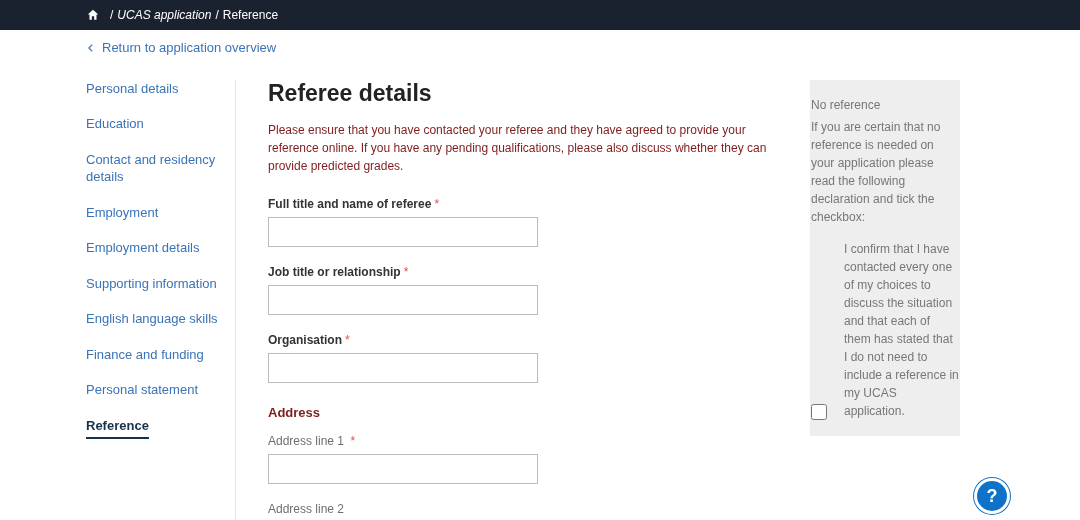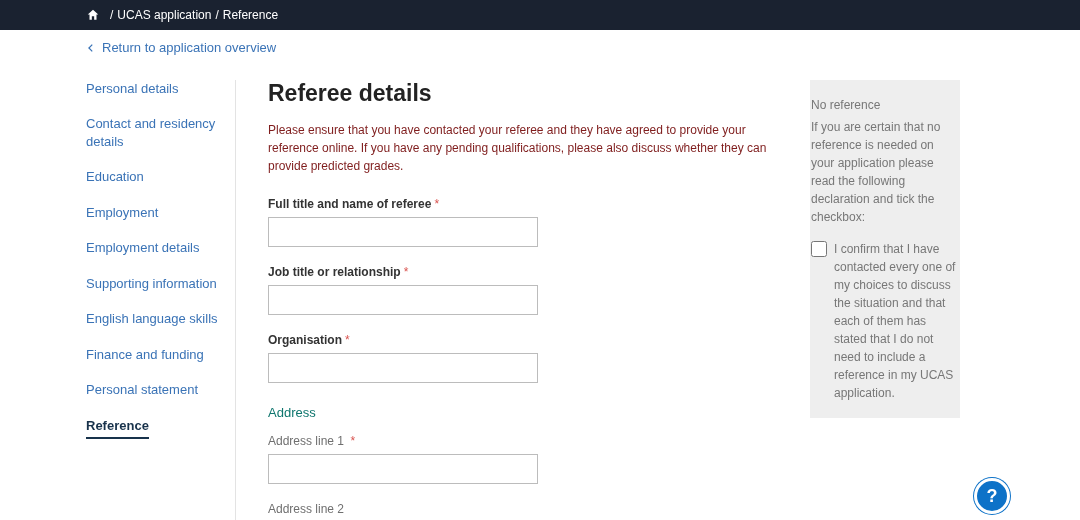--- a/index.html
+++ b/index.html
@@ -1,40 +1,40 @@
 <!DOCTYPE html>
 <html><head>
 <meta charset="utf-8">
 <style>
   * { box-sizing: border-box; margin: 0; padding: 0; }
   body { font-family: Arial, Helvetica, sans-serif; font-size: 13px; color: #333; background: #fff; width: 1080px; height: 520px; overflow: hidden; position: relative; }
   .top-bar { background: #1a2230; height: 30px; display: flex; align-items: center; padding: 0 86px; color: #fff; font-size: 12px; }
   .home-icon { width: 14px; height: 14px; margin-right: 6px; }
   .crumb-sep { margin: 0 4px; }
-  .crumb-link { color: #fff; text-decoration: none; }
+  .crumb-link { color: #fff; text-decoration: none; font-style: italic; }
   .return-row { padding: 10px 86px 0 86px; }
   .return-link { color: #3a73b6; font-size: 13px; text-decoration: none; display: inline-flex; align-items: center; }
   .return-link svg { width: 10px; height: 10px; margin-right: 6px; }
   .container { display: flex; padding: 24px 86px 0 86px; gap: 32px; }
   .sidebar { width: 150px; flex-shrink: 0; border-right: 1px solid #e3e3e3; padding-right: 10px; }
   .sidebar-item { display: block; color: #3a73b6; font-size: 13px; margin-bottom: 18px; line-height: 1.35; cursor: pointer; text-decoration: none; }
   .sidebar-item.active { color: #18324b; font-weight: 600; border-bottom: 2px solid #18324b; padding-bottom: 2px; display: inline-block; }
   .main { flex: 1; max-width: 510px; }
   .page-title { font-size: 23px; font-weight: 700; color: #222; margin-bottom: 14px; }
   .intro { font-size: 12px; color: #7f1d1d; line-height: 1.5; margin-bottom: 22px; }
   .field-wrap { margin-bottom: 18px; }
   .field-label { font-size: 12px; font-weight: 600; color: #333; margin-bottom: 6px; display: block; }
   .req { color: #d9534f; margin-left: 3px; font-weight: 400; }
   .text-input { width: 270px; height: 30px; border: 1px solid #bcbcbc; padding: 4px 6px; font-size: 13px; }
-  .subsection { font-size: 13px; font-weight: 400; color: #0f766e; margin: 22px 0 14px 0; }
+  .subsection { font-size: 13px; font-weight: 700; color: #7f1d1d; margin: 22px 0 14px 0; }
   .addr-label { font-size: 12px; color: #6f6f6f; margin-bottom: 6px; display: block; }
   .right-col { width: 150px; flex-shrink: 0; display: flex; flex-direction: column; gap: 40px; }
   .noref-box { background: #eeeeee; padding: 16px 1px; font-size: 12px; color: #777; line-height: 1.5; }
   .noref-title { margin-bottom: 4px; }
-  .noref-check-row { display: flex; align-items: flex-start; margin-top: 14px; gap: 7px; }
+  .noref-check-row { display: flex; align-items: flex-end; margin-top: 14px; gap: 17px; }
   .noref-check { width: 16px; height: 16px; flex-shrink: 0; border: 1px solid #888; margin-top: 1px; }
   .noref-decl { font-size: 12px; color: #777; line-height: 1.5; }
   .help-fab { position: absolute; right: 70px; bottom: 6px; width: 36px; height: 36px; border-radius: 50%; background: #0d72c8; border: 3px solid #fff; box-shadow: 0 0 0 1px #0d72c8; display: flex; align-items: center; justify-content: center; color: #fff; font-weight: 700; font-size: 18px; cursor: pointer; }
 </style>
 </head>
 <body>
 
 <div class="top-bar">
   <span class="home-icon">
     <svg viewBox="0 0 24 24" fill="#fff">
@@ -53,22 +53,22 @@
         <polyline points="15 4 7 12 15 20"></polyline>
       </svg>
     <span>Return to application overview</span>
   </a>
 </div>
 
 <div class="container">
 
   <nav class="sidebar">
     <a class="sidebar-item">Personal details</a>
+    <a class="sidebar-item">Education</a>
     <a class="sidebar-item">Contact and residency details</a>
-    <a class="sidebar-item">Education</a>
     <a class="sidebar-item">Employment</a>
     <a class="sidebar-item">Employment details</a>
     <a class="sidebar-item">Supporting information</a>
     <a class="sidebar-item">English language skills</a>
     <a class="sidebar-item">Finance and funding</a>
     <a class="sidebar-item">Personal statement</a>
     <a class="sidebar-item active">Reference</a>
   </nav>
 
   <div class="main">

